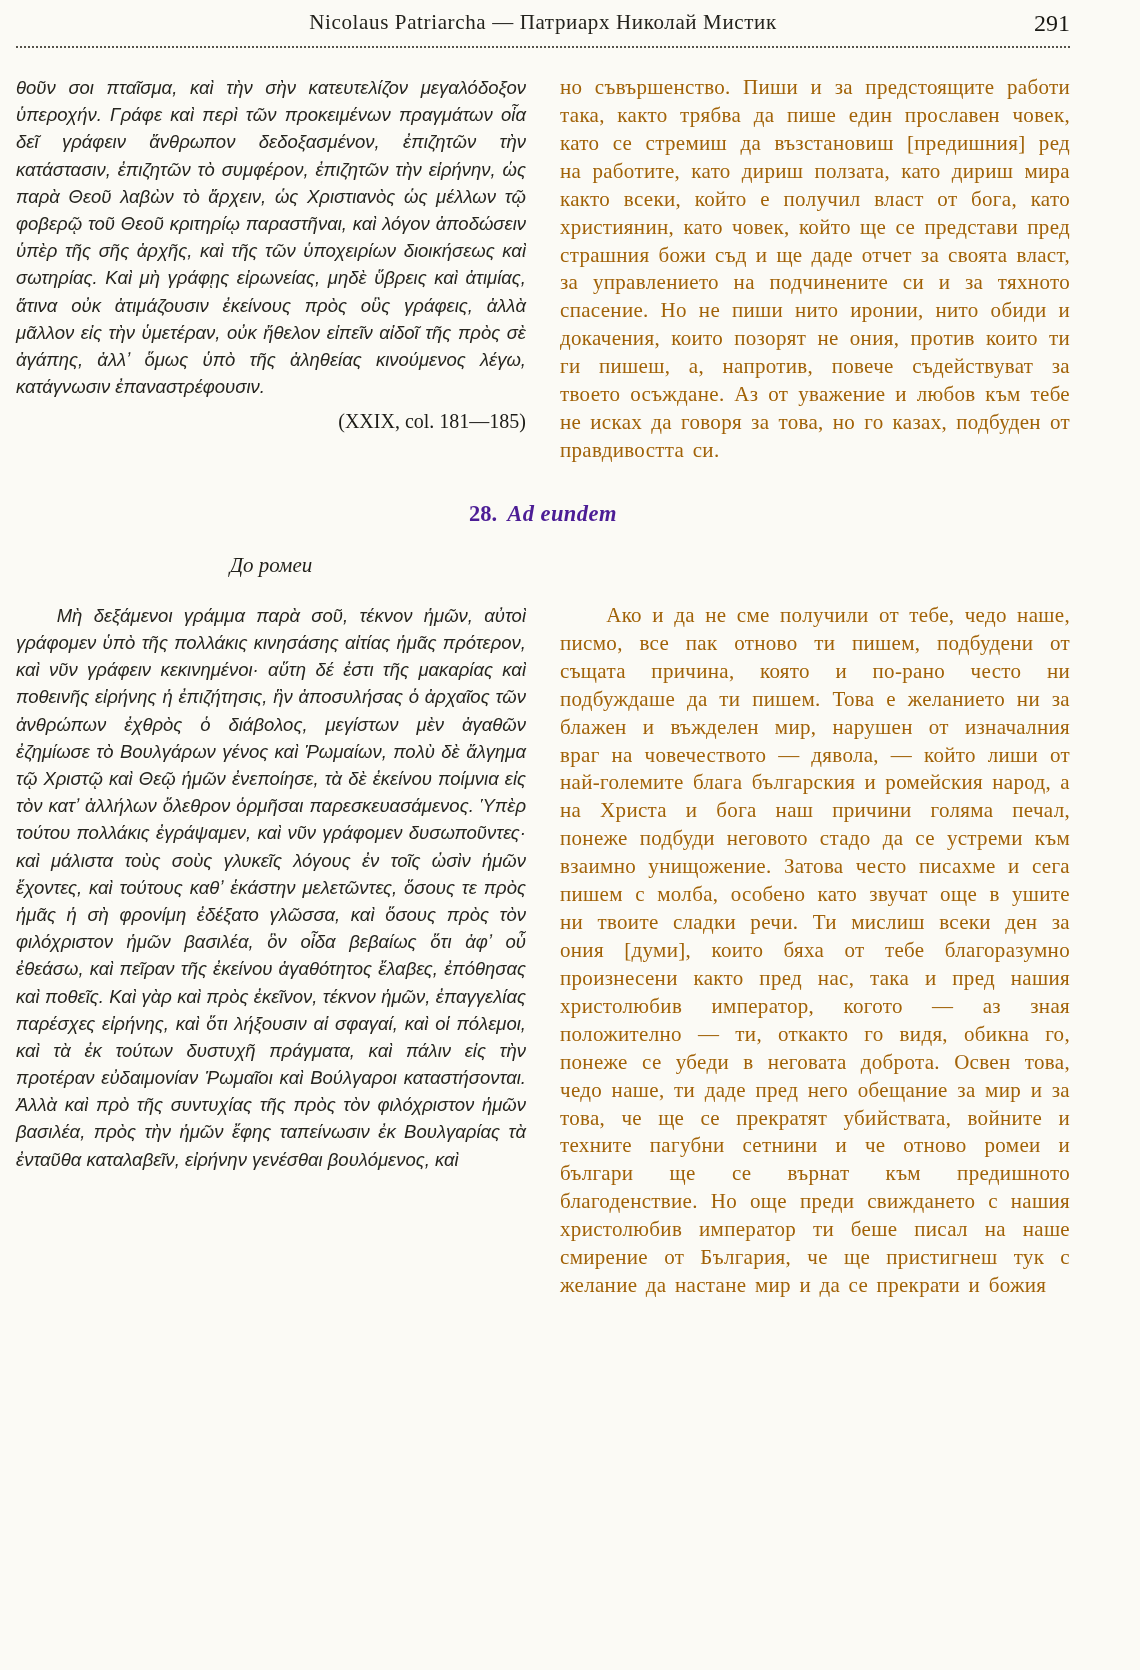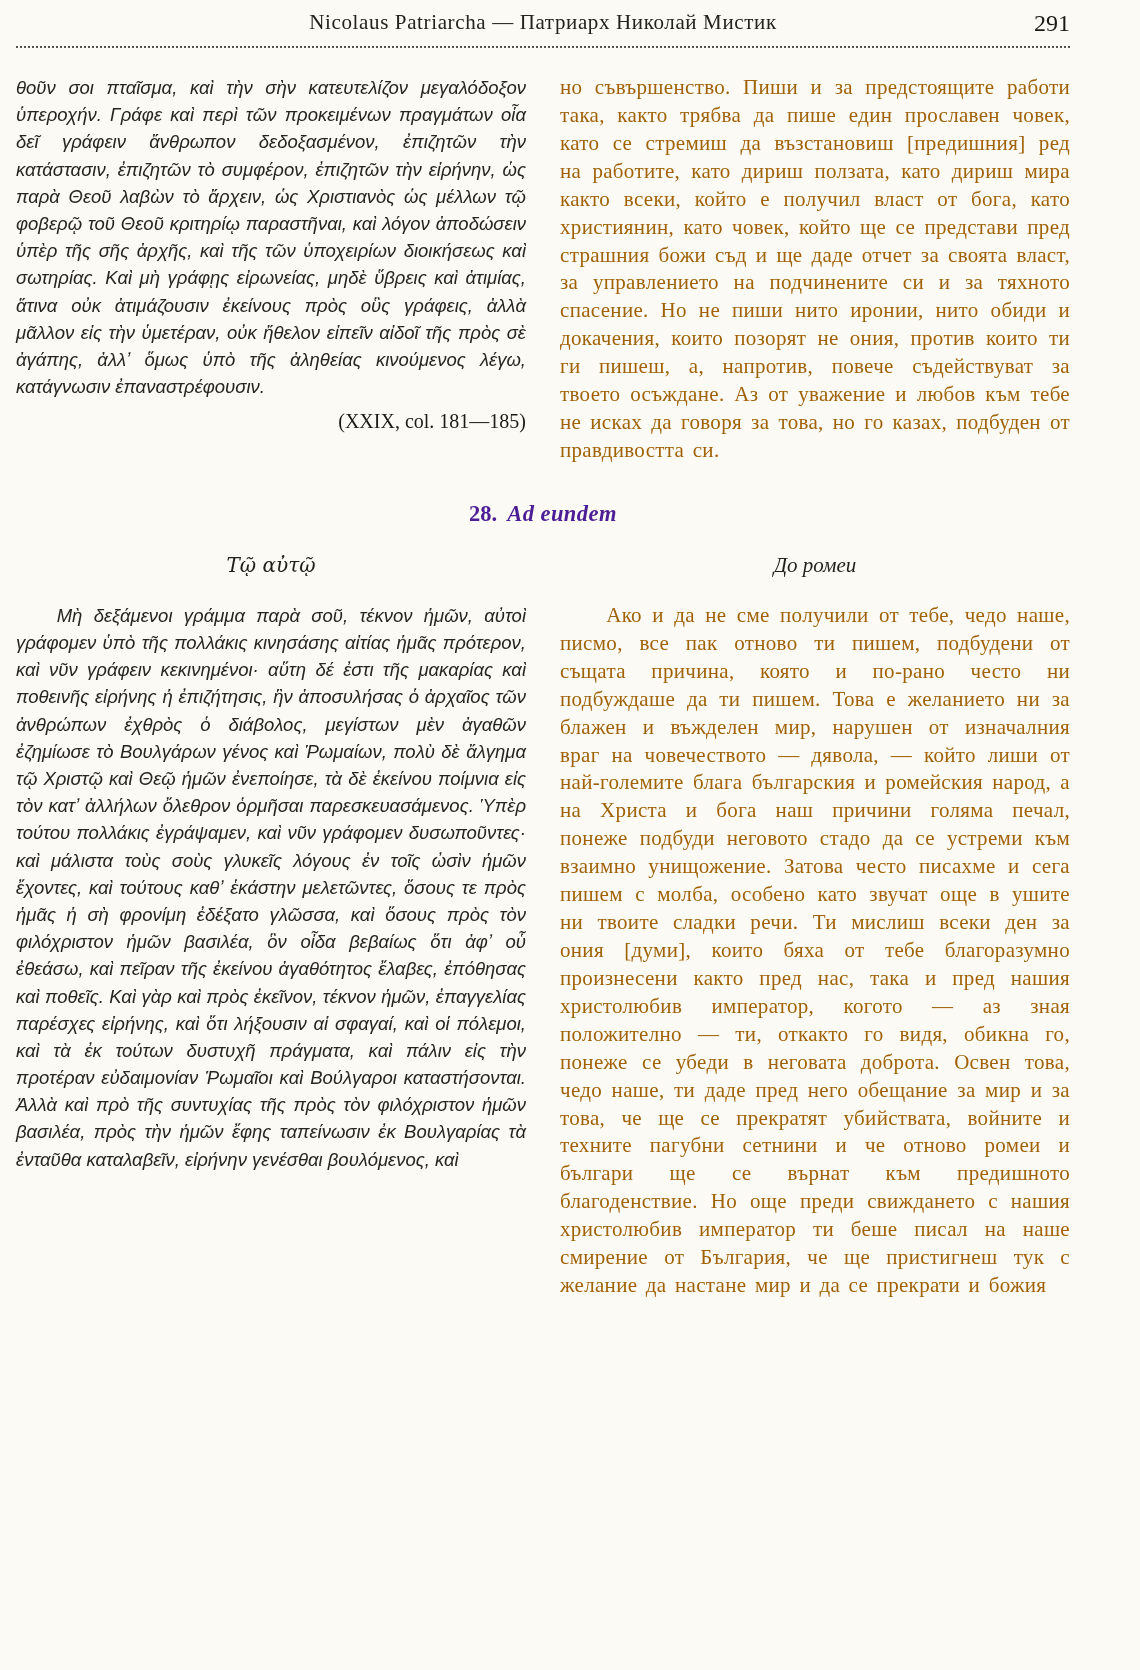--- a/index.html
+++ b/index.html
@@ -108,21 +108,20 @@
     <div>
       <p class="bulgarian-text">но съвършенство. Пиши и за предстоящите работи така, както трябва да пише един прославен човек, като се стремиш да възстановиш [предишния] ред на работите, като дириш ползата, като дириш мира както всеки, който е получил власт от бога, като християнин, като човек, който ще се представи пред страшния божи съд и ще даде отчет за своята власт, за управлението на подчинените си и за тяхното спасение. Но не пиши нито иронии, нито обиди и докачения, които позорят не ония, против които ти ги пишеш, а, напротив, повече съдействуват за твоето осъждане. Аз от уважение и любов към тебе не исках да говоря за това, но го казах, подбуден от правдивостта си.</p>
     </div>
   </div>
 
   <h2 class="section-heading">
     <span class="num">28.</span><span class="ttl">Ad eundem</span>
   </h2>
 
   <div class="two-col subhead-row">
-    <div class="subhead greek">Τῷ αὐτῷ</div>
     <div class="subhead">До ромеи</div>
   </div>
 
   <div class="two-col">
     <div>
       <p class="greek-text indent">Μὴ δεξάμενοι γράμμα παρὰ σοῦ, τέκνον ἡμῶν, αὐτοὶ γράφομεν ὑπὸ τῆς πολλάκις κινησάσης αἰτίας ἡμᾶς πρότερον, καὶ νῦν γράφειν κεκινημένοι· αὕτη δέ ἐστι τῆς μακαρίας καὶ ποθεινῆς εἰρήνης ἡ ἐπιζήτησις, ἣν ἀποσυλήσας ὁ ἀρχαῖος τῶν ἀνθρώπων ἐχθρὸς ὁ διάβολος, μεγίστων μὲν ἀγαθῶν ἐζημίωσε τὸ Βουλγάρων γένος καὶ Ῥωμαίων, πολὺ δὲ ἄλγημα τῷ Χριστῷ καὶ Θεῷ ἡμῶν ἐνεποίησε, τὰ δὲ ἐκείνου ποίμνια εἰς τὸν κατʼ ἀλλήλων ὄλεθρον ὁρμῆσαι παρεσκευασάμενος. Ὑπὲρ τούτου πολλάκις ἐγράψαμεν, καὶ νῦν γράφομεν δυσωποῦντες· καὶ μάλιστα τοὺς σοὺς γλυκεῖς λόγους ἐν τοῖς ὠσὶν ἡμῶν ἔχοντες, καὶ τούτους καθʼ ἑκάστην μελετῶντες, ὅσους τε πρὸς ἡμᾶς ἡ σὴ φρονίμη ἐδέξατο γλῶσσα, καὶ ὅσους πρὸς τὸν φιλόχριστον ἡμῶν βασιλέα, ὃν οἶδα βεβαίως ὅτι ἀφʼ οὗ ἐθεάσω, καὶ πεῖραν τῆς ἐκείνου ἀγαθότητος ἔλαβες, ἐπόθησας καὶ ποθεῖς. Καὶ γὰρ καὶ πρὸς ἐκεῖνον, τέκνον ἡμῶν, ἐπαγγελίας παρέσχες εἰρήνης, καὶ ὅτι λήξουσιν αἱ σφαγαί, καὶ οἱ πόλεμοι, καὶ τὰ ἐκ τούτων δυστυχῆ πράγματα, καὶ πάλιν εἰς τὴν προτέραν εὐδαιμονίαν Ῥωμαῖοι καὶ Βούλγαροι καταστήσονται. Ἀλλὰ καὶ πρὸ τῆς συντυχίας τῆς πρὸς τὸν φιλόχριστον ἡμῶν βασιλέα, πρὸς τὴν ἡμῶν ἔφης ταπείνωσιν ἐκ Βουλγαρίας τὰ ἐνταῦθα καταλαβεῖν, εἰρήνην γενέσθαι βουλόμενος, καὶ</p>
     </div>
     <div>
       <p class="bulgarian-text indent">Ако и да не сме получили от тебе, чедо наше, писмо, все пак отново ти пишем, подбудени от същата причина, която и по-рано често ни подбуждаше да ти пишем. Това е желанието ни за блажен и въжделен мир, нарушен от изначалния враг на човечеството — дявола, — който лиши от най-големите блага българския и ромейския народ, а на Христа и бога наш причини голяма печал, понеже подбуди неговото стадо да се устреми към взаимно унищожение. Затова често писахме и сега пишем с молба, особено като звучат още в ушите ни твоите сладки речи. Ти мислиш всеки ден за ония [думи], които бяха от тебе благоразумно произнесени както пред нас, така и пред нашия христолюбив император, когото — аз зная положително — ти, откакто го видя, обикна го, понеже се убеди в неговата доброта. Освен това, чедо наше, ти даде пред него обещание за мир и за това, че ще се прекратят убийствата, войните и техните пагубни сетнини и че отново ромеи и българи ще се върнат към предишното благоденствие. Но още преди свиждането с нашия христолюбив император ти беше писал на наше смирение от България, че ще пристигнеш тук с желание да настане мир и да се прекрати и божия</p>
     </div>

